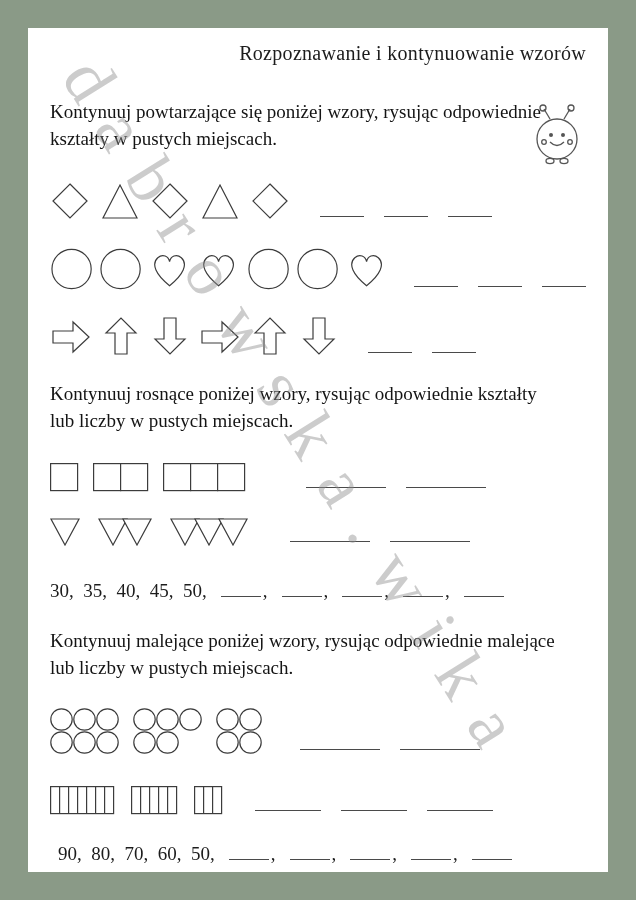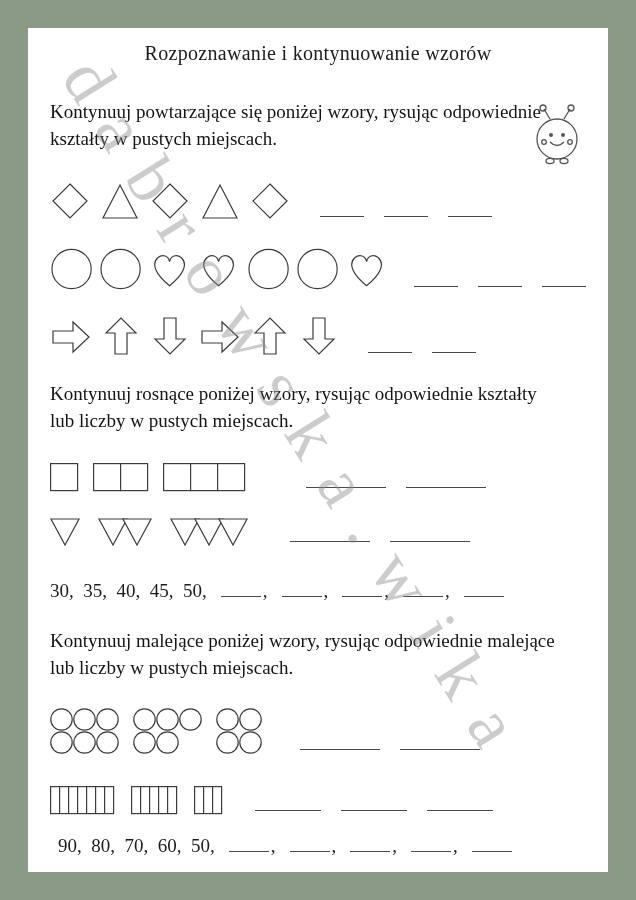--- a/index.html
+++ b/index.html
@@ -1,21 +1,21 @@
 <!DOCTYPE html>
 <html><head>
 <meta charset="utf-8">
 <style>
   *{box-sizing:border-box;margin:0;padding:0}
   html,body{width:636px;height:900px;overflow:hidden}
   body{font-family:"Liberation Serif", serif; background:#8a9a87;}
   #frame{width:636px;height:900px;border:28px solid #8a9a87;position:relative;}
   .page{position:relative;width:100%;height:100%;background:#ffffff;overflow:hidden;}
   .content{position:relative;padding:0 22px;z-index:2;}
-  .title{font-size:20px;font-weight:normal;text-align:center;color:#1c1c1c;margin-top:14px;letter-spacing:.3px;}
+  .title{font-size:20px;font-weight:normal;text-align:right;color:#1c1c1c;margin-top:14px;letter-spacing:.3px;}
   .instr{font-size:19px;line-height:1.42;color:#141414;max-width:505px;}
   .row{display:flex;align-items:flex-end;}
   .shape{display:block;}
   .blanks{display:inline-flex;gap:20px;margin-left:20px;align-self:flex-end;margin-bottom:4px;}
   .blank{display:inline-block;height:0;border-bottom:1.6px solid #4a4a4a;}
   .numrow{font-size:19px;color:#1c1c1c;white-space:nowrap;}
   .numtext{margin-right:6px;font-family:Liberation Serif, serif;}
   .nblank{display:inline-block;width:40px;height:13px;border-bottom:1.6px solid #4a4a4a;margin:0 2px 0 8px;}
   .watermark{
     position:absolute;left:86px;top:16px;z-index:6;pointer-events:none;
@@ -224,16 +224,16 @@
             <line x1="9.6" y1="0.6" x2="9.6" y2="27.6"></line>
             <line x1="18.6" y1="0.6" x2="18.6" y2="27.6"></line>
           </svg>
           <span class="blanks" style="margin-left:16px">
             <span class="blank" style="width:66px"></span>
             <span class="blank" style="width:66px"></span>
             <span class="blank" style="width:66px"></span>
           </span>
         </div>
 
-      <div class="numrow" style="margin-top:20px;padding-left:8px"><span class="numtext">90,  80,  70,  60,  50,</span><span class="nblank"></span><span class="numtext">,</span><span class="nblank"></span><span class="numtext">,</span><span class="nblank"></span><span class="numtext">,</span><span class="nblank"></span><span class="numtext">,</span><span class="nblank"></span></div>
+      <div class="numrow" style="margin-top:28px;padding-left:8px"><span class="numtext">90,  80,  70,  60,  50,</span><span class="nblank"></span><span class="numtext">,</span><span class="nblank"></span><span class="numtext">,</span><span class="nblank"></span><span class="numtext">,</span><span class="nblank"></span><span class="numtext">,</span><span class="nblank"></span></div>
     </div>
   </div>
 </div>
 
 </body></html>

